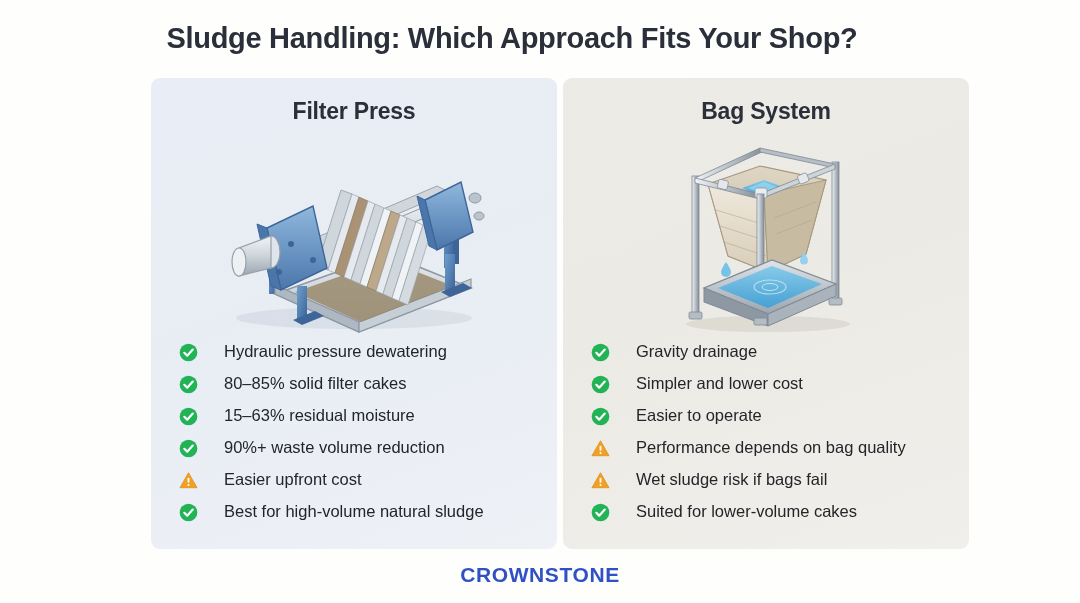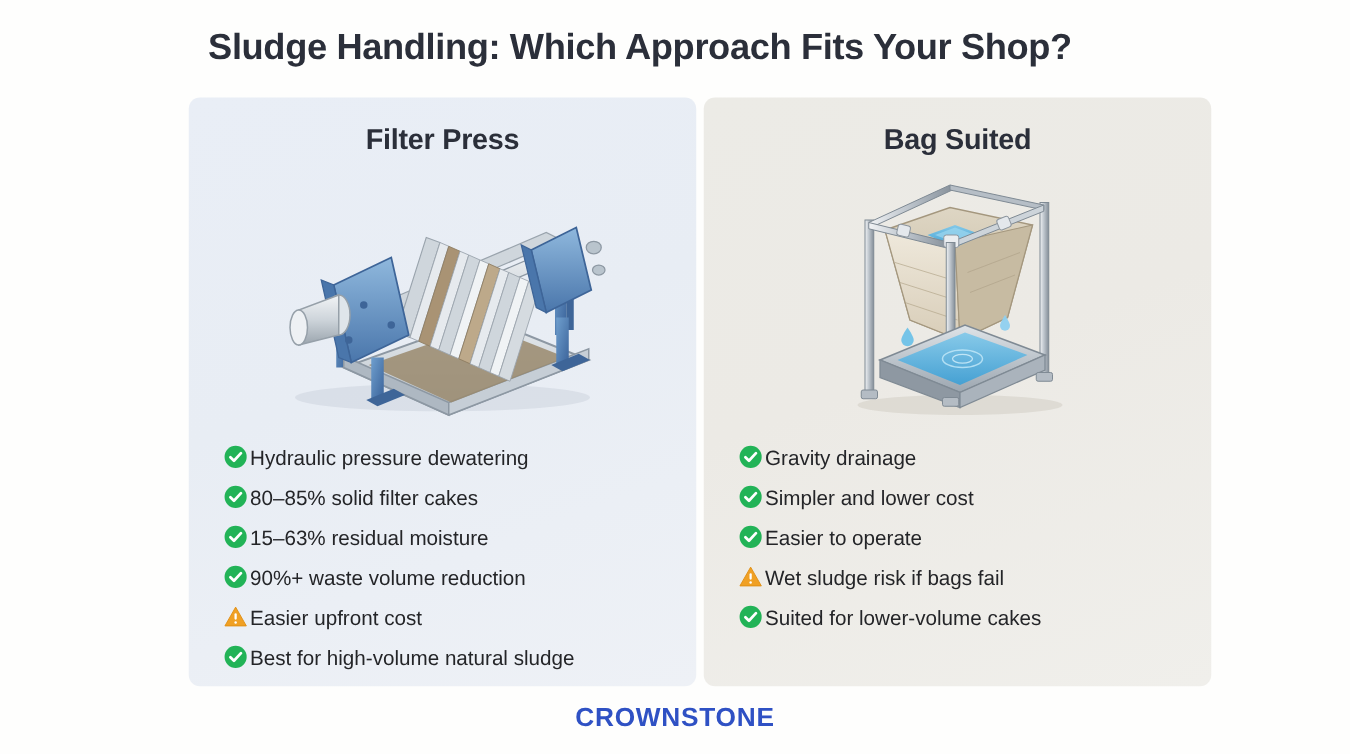--- a/index.html
+++ b/index.html
@@ -83,23 +83,23 @@
 
   
   .bullets {
     position: absolute;
     left: 28px;
     top: 265px;
     width: 378px;
   }
   .bullet {
     display: flex;
-    align-items: flex-end;
+    align-items: flex-start;
     height: 32px;
-    gap: 2px;
+    gap: 26px;
   }
   .bullet-icon {
     flex: 0 0 19px;
     width: 19px;
     height: 19px;
     position: relative;
   }
   .bullet-icon svg { display: block; }
   .bullet-text {
     font-size: 16.5px;
@@ -268,21 +268,21 @@
                 <path d="M5.6 10.3 L8.6 13.3 L14.5 6.9" fill="none" stroke="#ffffff" stroke-width="2.3" stroke-linecap="round" stroke-linejoin="round"></path>
               </svg>
           </span>
           <span class="bullet-text">Best for high-volume natural sludge</span>
         </div>
 
       </div>
     </div>
 
     <div class="card card-right">
-      <div class="card-title">Bag Suited</div>
+      <div class="card-title">Bag System</div>
 
       <div class="illo">
         <svg width="220" height="200" viewBox="0 0 220 200">
           <defs>
             <linearGradient id="pipeG" x1="0" y1="0" x2="1" y2="0">
               <stop offset="0%" stop-color="#f1f3f5"></stop>
               <stop offset="40%" stop-color="#c3cad1"></stop>
               <stop offset="100%" stop-color="#848e98"></stop>
             </linearGradient>
             <linearGradient id="bagG" x1="0" y1="0" x2="0" y2="1">
@@ -379,29 +379,39 @@
         <div class="bullet">
           <span class="bullet-icon">
             <svg width="19" height="19" viewBox="0 0 20 20">
                 <circle cx="10" cy="10" r="9.3" fill="#22b357"></circle>
                 <path d="M5.6 10.3 L8.6 13.3 L14.5 6.9" fill="none" stroke="#ffffff" stroke-width="2.3" stroke-linecap="round" stroke-linejoin="round"></path>
               </svg>
           </span>
           <span class="bullet-text">Easier to operate</span>
         </div>
 
-
         <div class="bullet">
           <span class="bullet-icon">
             <svg width="19" height="19" viewBox="0 0 20 20">
                 <path d="M10 1.8 L19 17.6 L1 17.6 Z" fill="#f0a024" stroke="#e08e12" stroke-width="0.8" stroke-linejoin="round"></path>
                 <rect x="9.05" y="7" width="1.9" height="5.4" rx="0.95" fill="#ffffff"></rect>
                 <circle cx="10" cy="14.7" r="1.05" fill="#ffffff"></circle>
               </svg>
           </span>
+          <span class="bullet-text">Performance depends on bag quality</span>
+        </div>
+
+        <div class="bullet">
+          <span class="bullet-icon">
+            <svg width="19" height="19" viewBox="0 0 20 20">
+                <path d="M10 1.8 L19 17.6 L1 17.6 Z" fill="#f0a024" stroke="#e08e12" stroke-width="0.8" stroke-linejoin="round"></path>
+                <rect x="9.05" y="7" width="1.9" height="5.4" rx="0.95" fill="#ffffff"></rect>
+                <circle cx="10" cy="14.7" r="1.05" fill="#ffffff"></circle>
+              </svg>
+          </span>
           <span class="bullet-text">Wet sludge risk if bags fail</span>
         </div>
 
         <div class="bullet">
           <span class="bullet-icon">
             <svg width="19" height="19" viewBox="0 0 20 20">
                 <circle cx="10" cy="10" r="9.3" fill="#22b357"></circle>
                 <path d="M5.6 10.3 L8.6 13.3 L14.5 6.9" fill="none" stroke="#ffffff" stroke-width="2.3" stroke-linecap="round" stroke-linejoin="round"></path>
               </svg>
           </span>

